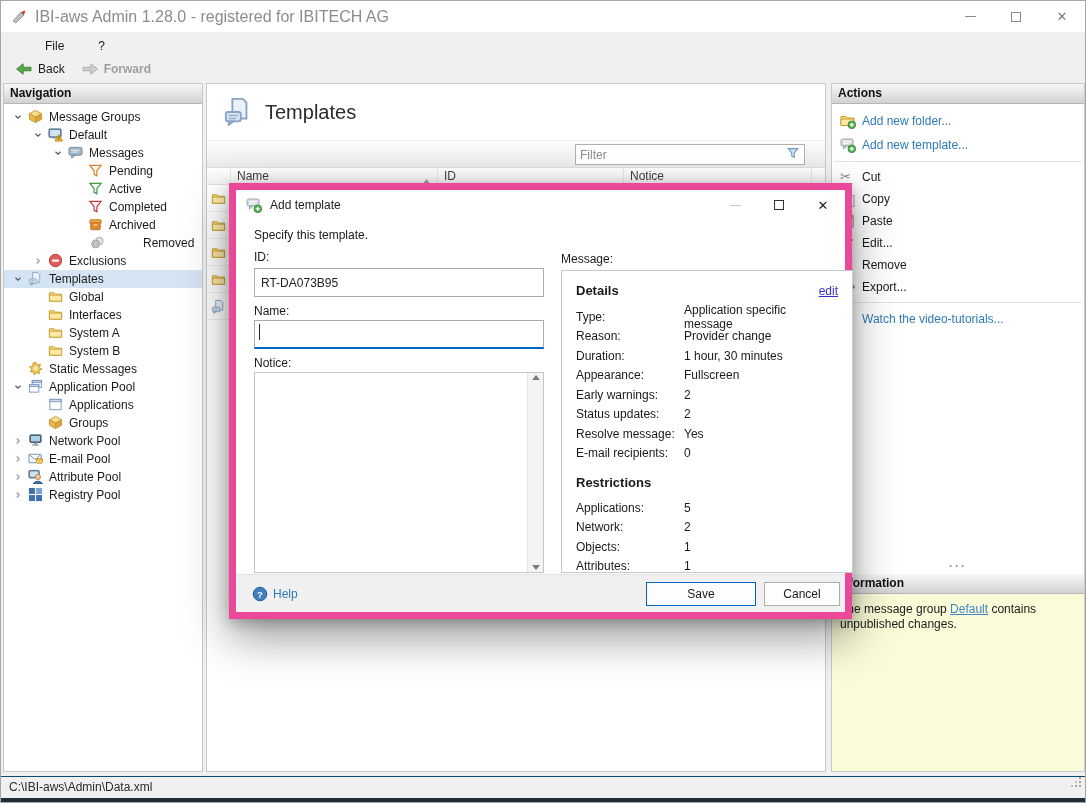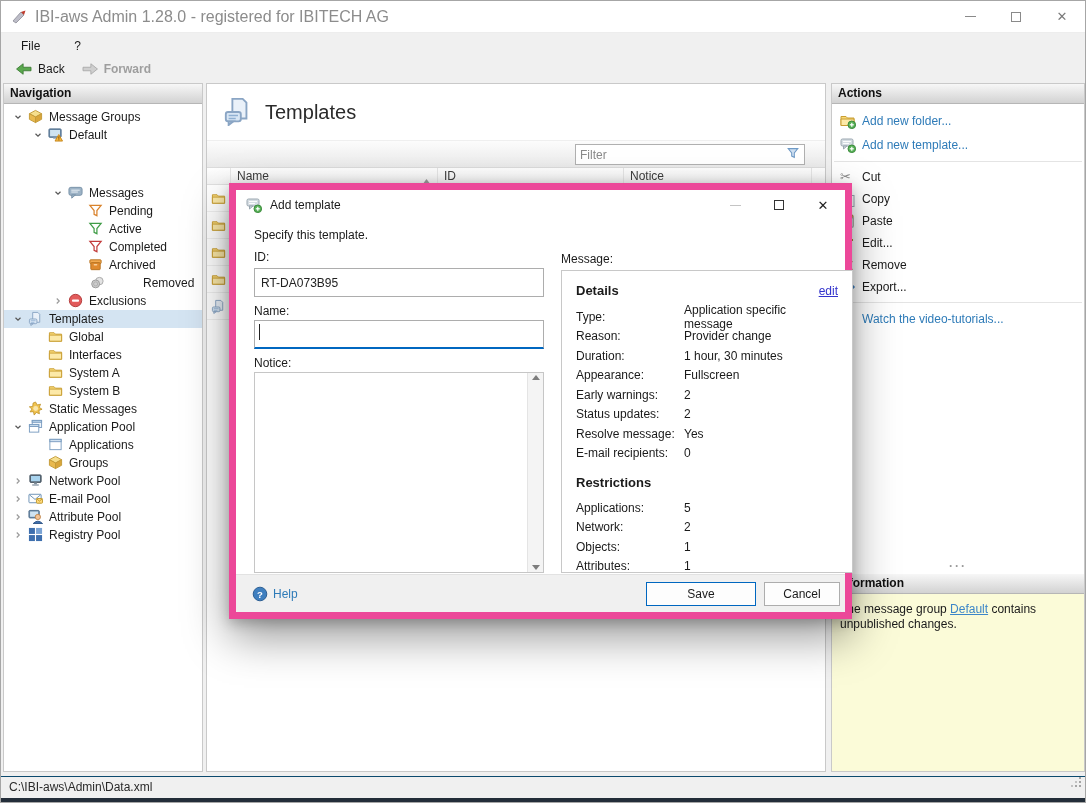--- a/index.html
+++ b/index.html
@@ -11,21 +11,21 @@
   }
   
   .titlebar{height:32px;background:#fff;display:flex;align-items:center;border-bottom:1px solid #ededed;}
   .titlebar .app-icon{width:16px;height:16px;margin:0 8px 0 10px;}
   .titlebar .title-text{color:#8c8c8c;font-size:16px;}
   .win-controls{margin-left:auto;display:flex;height:100%;}
   .win-controls .wc{width:46px;height:100%;display:flex;align-items:center;justify-content:center;color:#666;}
   .wc .dash{width:11px;height:1px;background:#8a8a8a;display:block;}
   .wc .box{width:10px;height:10px;border:1px solid #8a8a8a;display:block;}
   .wc .x{font-size:13px;color:#7a7a7a;}
-  .menubar{height:25px;display:flex;align-items:center;background:#f0f0f0;padding-left:16px;gap:26px;}
+  .menubar{height:25px;display:flex;align-items:center;background:#f0f0f0;padding-left:16px;gap:26px;margin-left:24px;}
   .menubar .menu-item{padding:2px 4px;}
   .toolbar{height:22px;display:flex;align-items:center;padding-left:8px;gap:4px;}
   .tool-btn{display:flex;align-items:center;gap:5px;padding:0 6px;height:20px;}
   .tool-btn.disabled .tool-label{color:#9e9e9e;font-weight:bold;}
   .tool-btn svg{display:block;}
   
   .panel{position:absolute;background:#fff;border:1px solid #c9c9c9;}
   #nav-panel{left:2px;top:82px;width:200px;height:689px;}
   #main-panel{left:205px;top:82px;width:620px;height:689px;}
   #right-panel{left:830px;top:82px;width:254px;height:689px;}
@@ -192,21 +192,21 @@
               <rect x="1" y="2" width="13" height="9" rx="1" fill="#6f8ca8" stroke="#4e6d8c"></rect>
               <rect x="2.2" y="3.2" width="10.6" height="6.6" fill="#cfe3f2"></rect>
               <rect x="5.5" y="11" width="4" height="1.5" fill="#8aa0b4"></rect>
               <polygon points="11.5,8 15.5,15 7.5,15" fill="#f5b63f" stroke="#c8871c"></polygon>
               <rect x="11.1" y="10" width="1" height="2.6" fill="#7a4b00"></rect>
               <rect x="11.1" y="13.2" width="1" height="1" fill="#7a4b00"></rect>
             </svg>
           </span>
           <span class="tree-label">Default</span>
         </div>
-        <div class="tree-row" style="padding-left: 46px; margin-top: 40px;">
+        <div class="tree-row" style="padding-left: 46px;">
           <span class="expander">
             <svg width="10" height="10" viewBox="0 0 12 12">
               <polyline points="3,4.5 6,7.5 9,4.5" fill="none" stroke="#565656" stroke-width="1.4"></polyline>
             </svg>
           </span>
           <span class="icon">
             <svg viewBox="0 0 16 16">
               <rect x="1" y="2.5" width="14" height="8.5" rx="2" fill="#9db3c6" stroke="#7791a8"></rect>
               <polygon points="4,10.5 4,14 8,10.5" fill="#9db3c6" stroke="#7791a8"></polygon>
               <rect x="3.5" y="5" width="9" height="1" fill="#eef3f7"></rect>
@@ -257,21 +257,21 @@
           <span class="expander"></span>
           <span class="icon">
             <svg viewBox="0 0 16 16">
               <circle cx="10" cy="6.5" r="4" fill="#e3e3e3" stroke="#a9a9a9"></circle>
               <circle cx="6" cy="9.5" r="4.2" fill="#cdcdcd" stroke="#9a9a9a"></circle>
               <circle cx="6" cy="9.5" r="2.2" fill="none" stroke="#aeaeae"></circle>
             </svg>
           </span>
           <span class="tree-label">Removed</span>
         </div>
-        <div class="tree-row" style="padding-left: 46px; text-align: center;">
+        <div class="tree-row" style="padding-left: 26px; text-align: center;">
           <span class="expander">
             <svg width="10" height="10" viewBox="0 0 12 12">
               <polyline points="4.5,3 7.5,6 4.5,9" fill="none" stroke="#9a9a9a" stroke-width="1.4"></polyline>
             </svg>
           </span>
           <span class="icon">
             <svg viewBox="0 0 16 16">
               <circle cx="8" cy="8" r="6.6" fill="#e25b5b" stroke="#b13a3a"></circle>
               <rect x="4.2" y="7" width="7.6" height="2.2" rx="1" fill="#fff"></rect>
             </svg>

